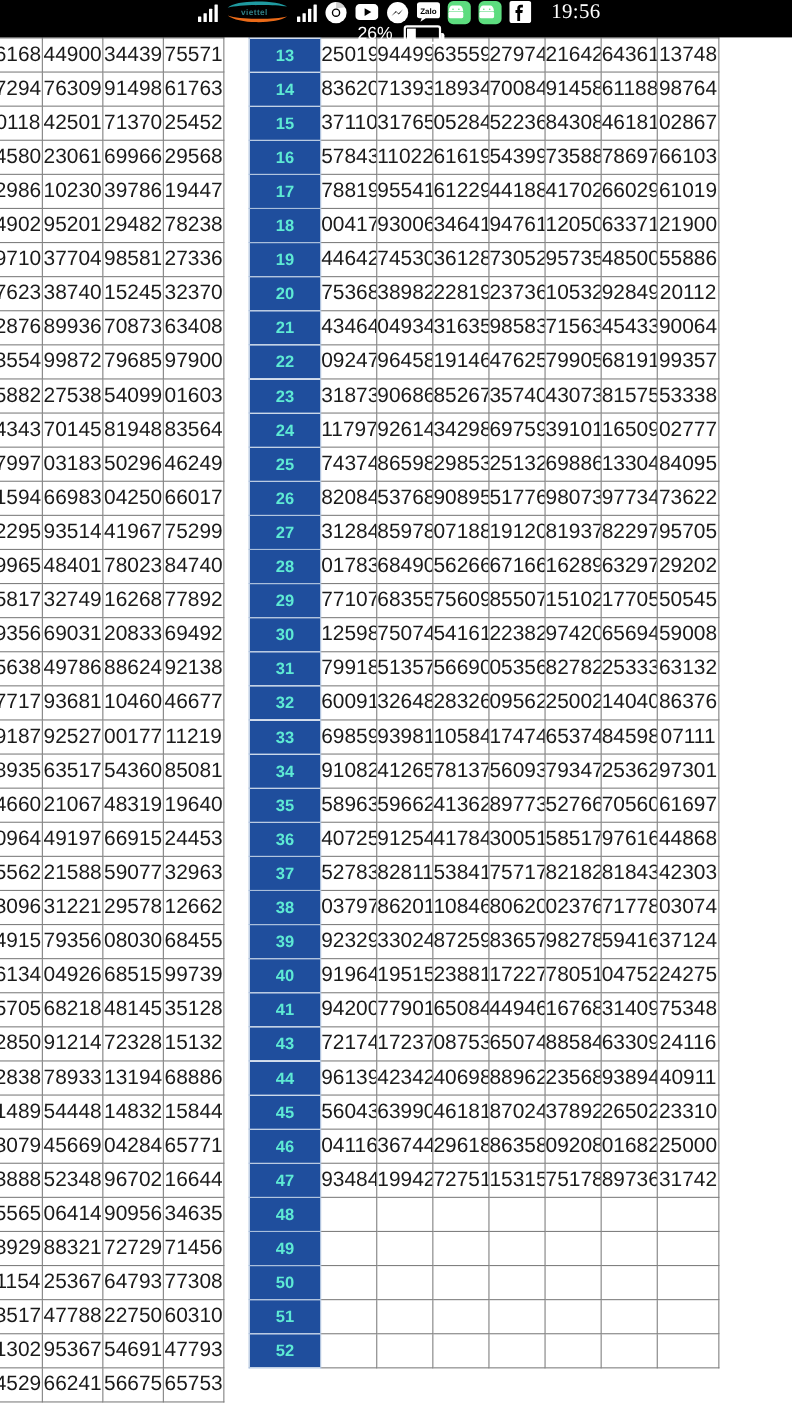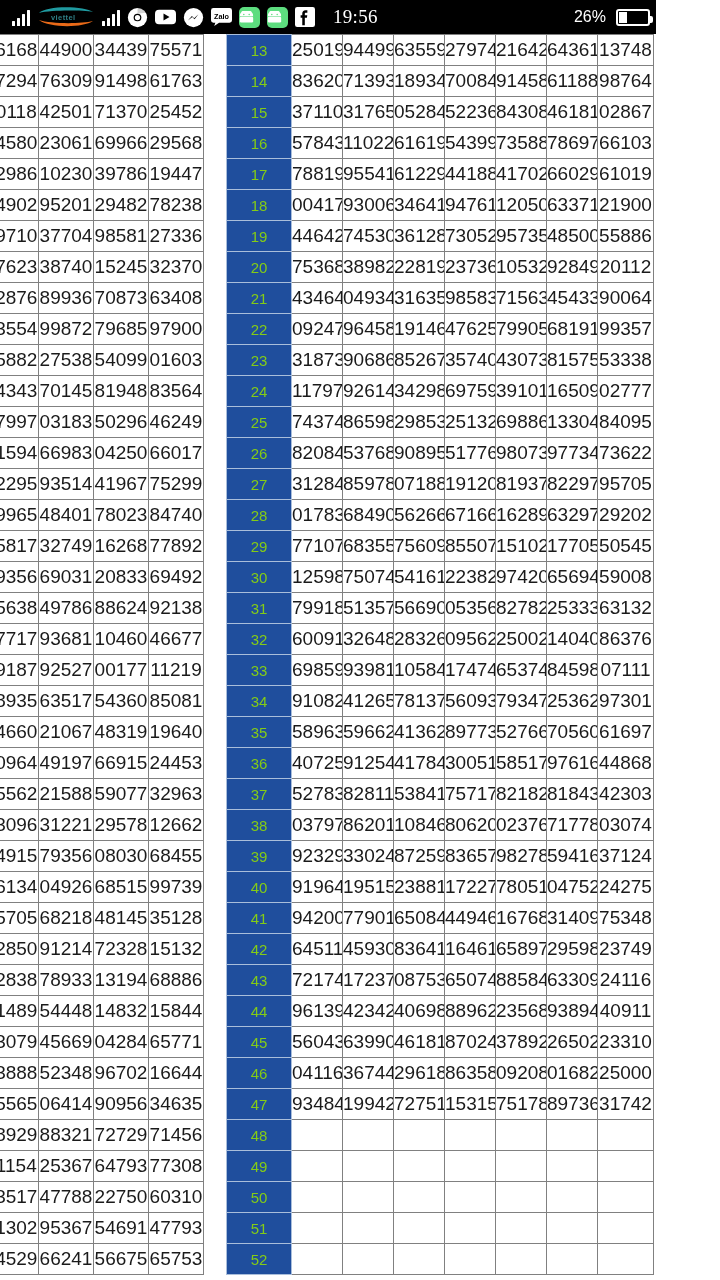--- a/index.html
+++ b/index.html
@@ -6,25 +6,26 @@
   html, body {
     width: 720px; height: 1280px;
     background: #ffffff;
     font-family: "Liberation Sans", sans-serif;
     overflow: hidden;
   }
 
   
   #status-bar {
     position: absolute; top: 0; left: 0;
-    width: 656px; height: 34px;
+    width: 720px; height: 34px;
     background: #000000;
     display: flex; align-items: center;
     padding: 0 6px 0 12px;
     z-index: 50;
+    flex-direction: column;
   }
   .sb-left { display: flex; align-items: center; gap: 7px; }
   .sb-spacer { flex: 1 1 auto; }
   .sb-right { display: flex; align-items: center; gap: 7px; }
 
   .signal { display: flex; align-items: flex-end; gap: 2px; height: 17px; }
   .signal i { display: block; width: 3px; background: #ffffff; border-radius: 0.5px; }
   .signal i:nth-child(1){ height: 5px; }
   .signal i:nth-child(2){ height: 8px; }
   .signal i:nth-child(3){ height: 12px; }
@@ -93,22 +94,22 @@
   
   #right-table {
     position: absolute;
     left: 226px;
     top: 34px;
     width: 423px;
   }
   #right-table td.rownum {
     width: 65px;
     background: #1f4e9d;
-    color: #84cc16;
-    font-weight: normal;
+    color: #5eead4;
+    font-weight: bold;
     font-size: 15px;
     border: 1px solid #a9bedb;
   }
   #right-table td.datacell { width: 51px; }
   #right-table td.greencell { width: 56px; }
 
   td.green  { background: #cbe473; }
   td.orange { background: #e0a208; }
 </style>
 </head>
@@ -647,30 +648,20 @@
           <td class="rownum">41</td>
           <td class="datacell">94200</td>
           <td class="datacell">77901</td>
           <td class="datacell">65084</td>
           <td class="datacell">44946</td>
           <td class="datacell">16768</td>
           <td class="datacell">31409</td>
           <td class="greencell green">75348</td>
         </tr>
         <tr>
-          <td class="rownum">42</td>
-          <td class="datacell">64511</td>
-          <td class="datacell">45930</td>
-          <td class="datacell orange">83641</td>
-          <td class="datacell">16461</td>
-          <td class="datacell">65897</td>
-          <td class="datacell">29598</td>
-          <td class="greencell green">23749</td>
-        </tr>
-        <tr>
           <td class="rownum">43</td>
           <td class="datacell">72174</td>
           <td class="datacell">17237</td>
           <td class="datacell">08753</td>
           <td class="datacell">65074</td>
           <td class="datacell">88584</td>
           <td class="datacell">63309</td>
           <td class="greencell green">24116</td>
         </tr>
         <tr>

